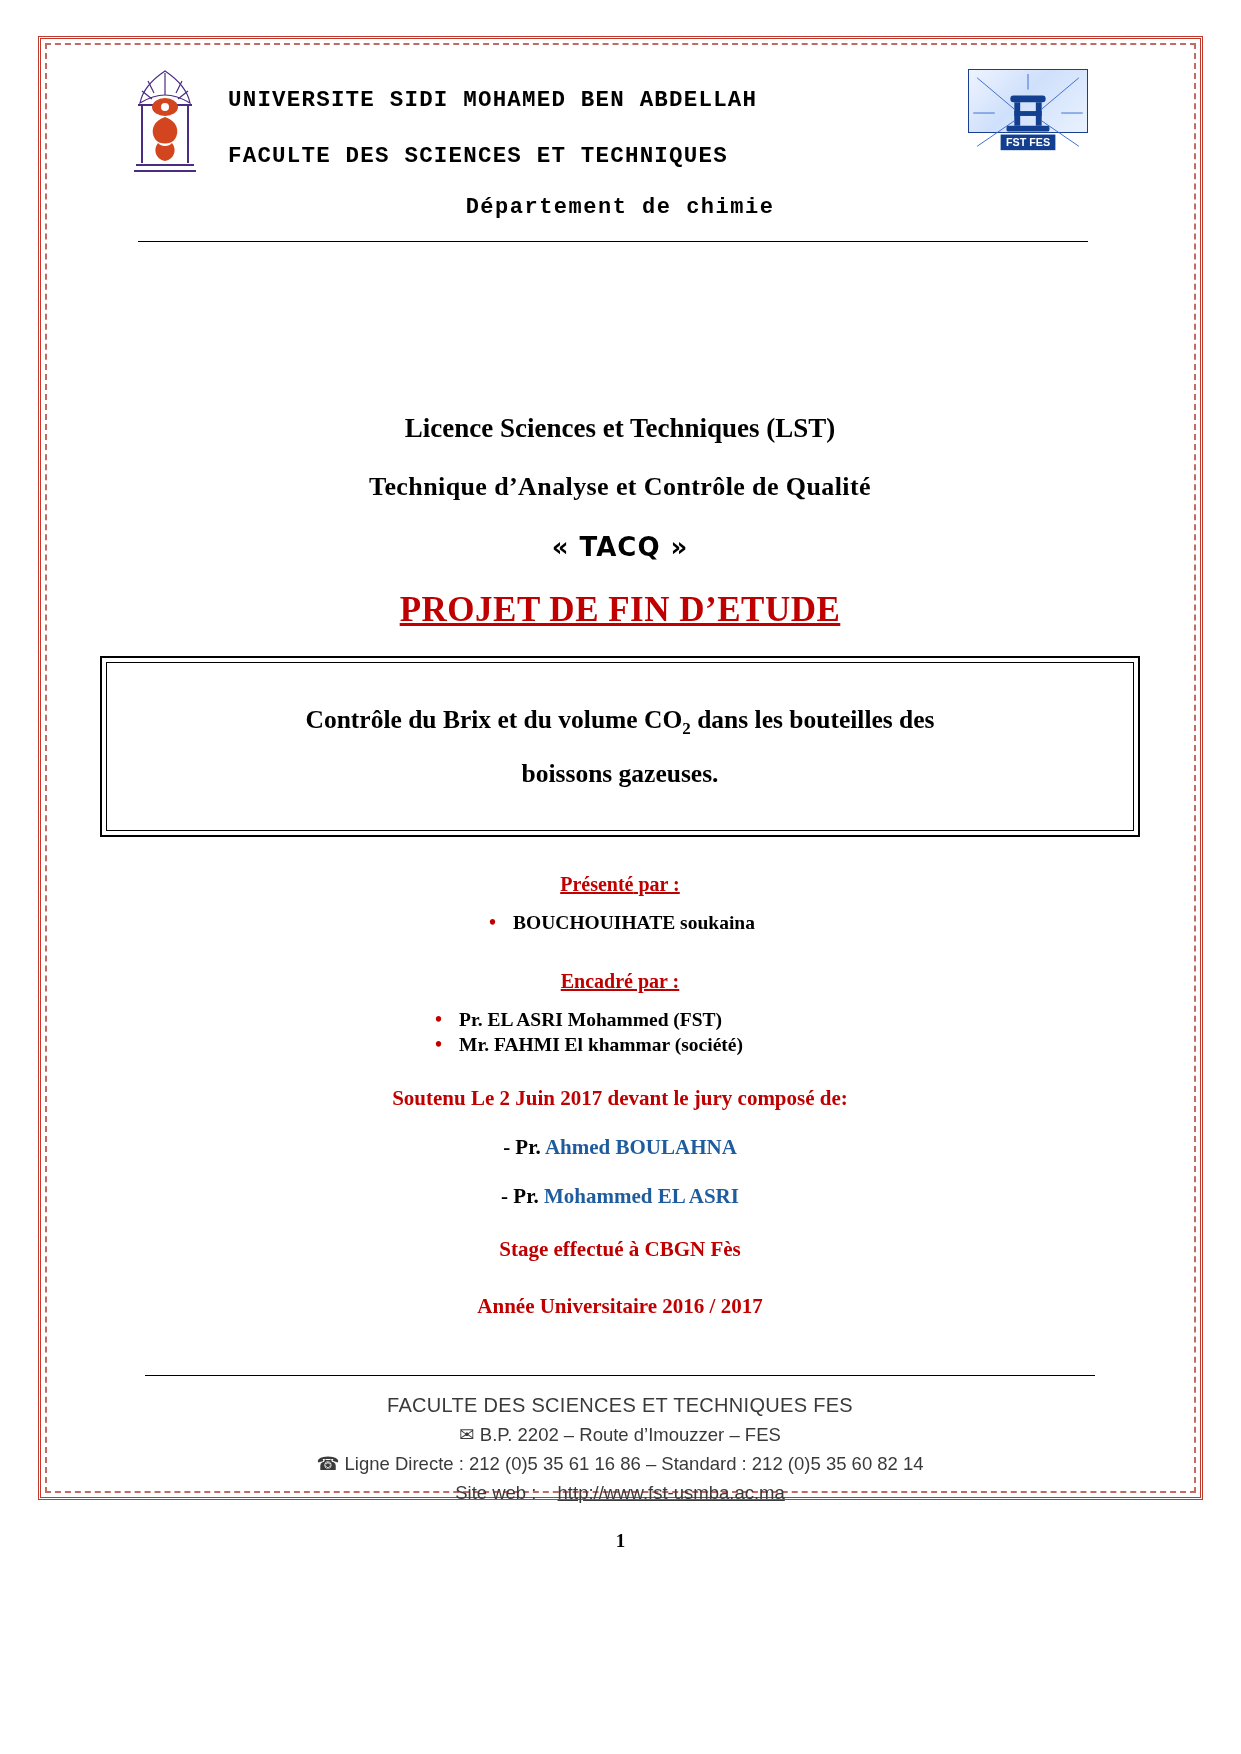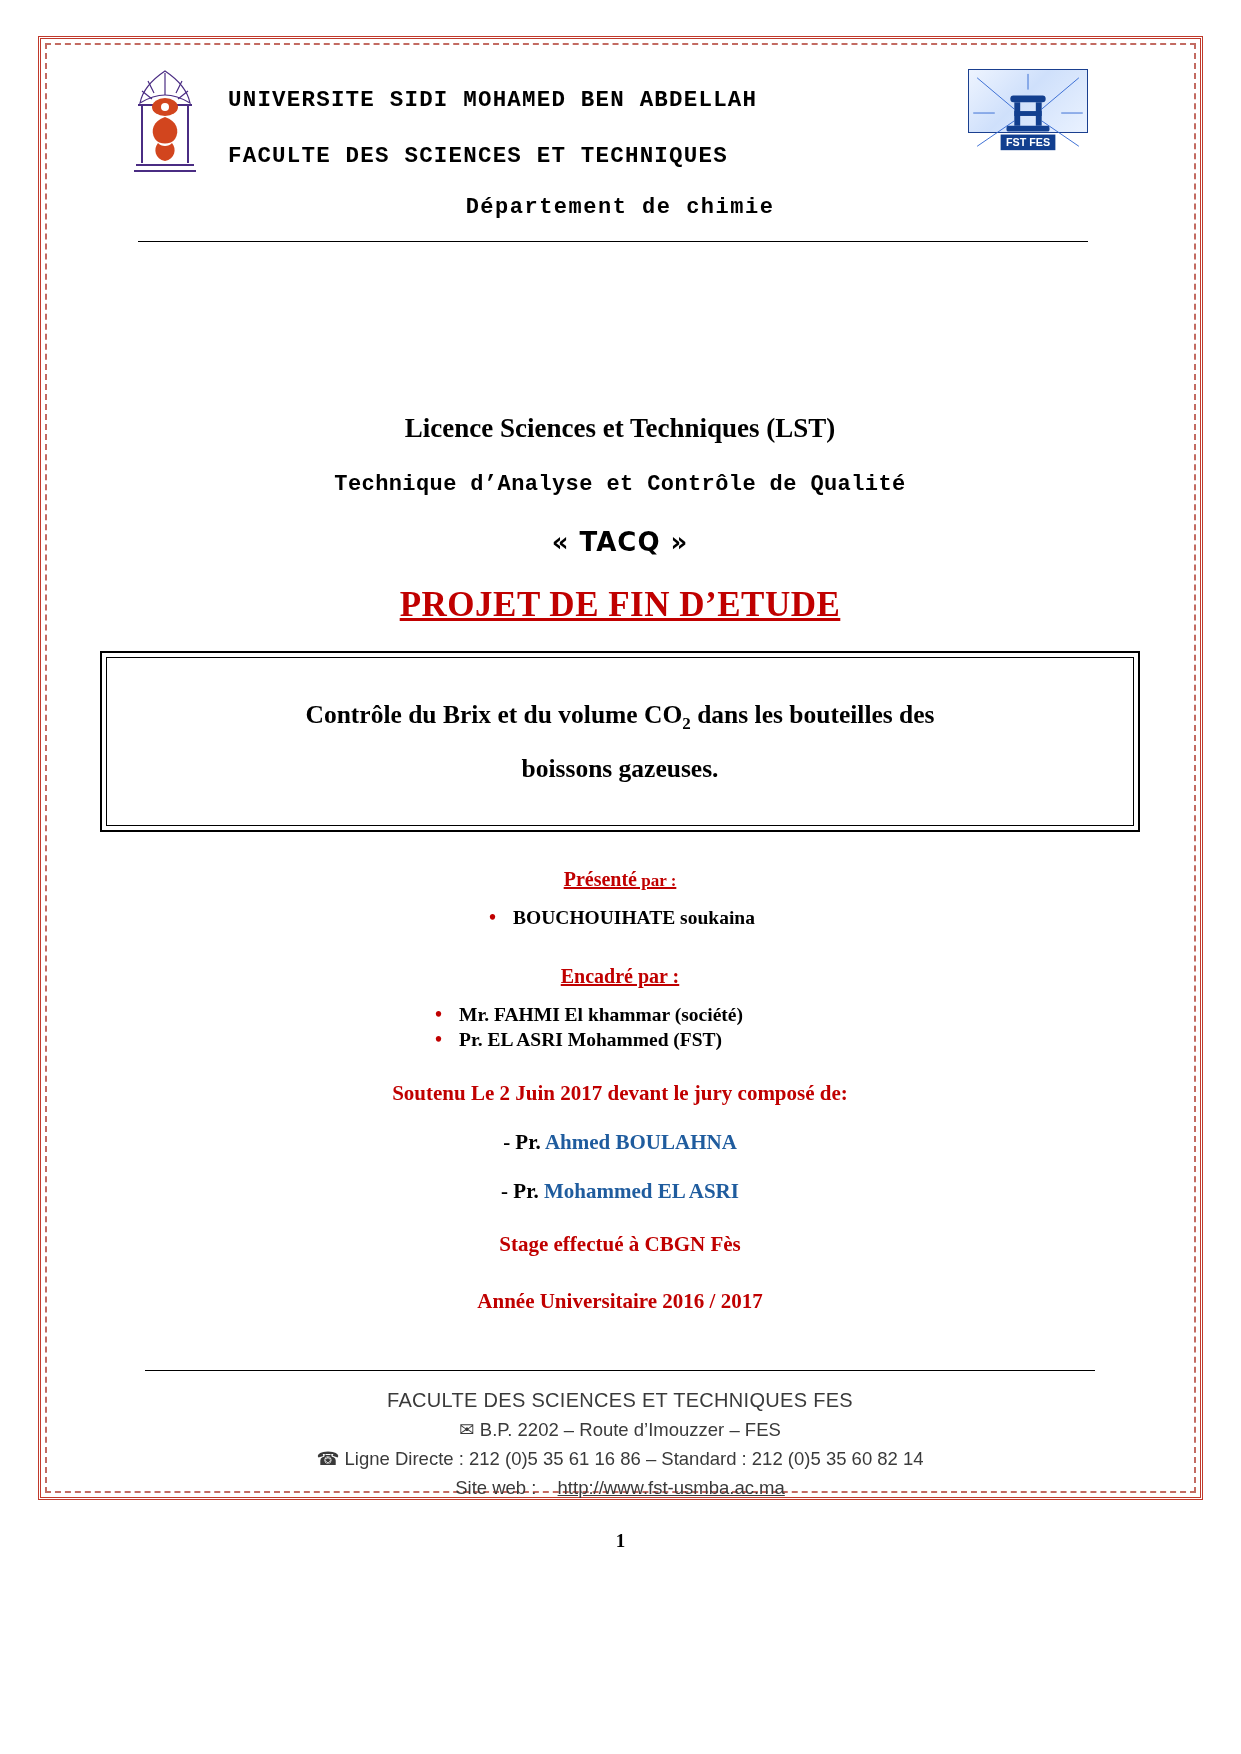--- a/index.html
+++ b/index.html
@@ -97,23 +97,23 @@
   
   .lst {
     margin-top: 208px;
     text-align: center;
     font-size: 27px;
     font-weight: bold;
     font-family: "Liberation Serif", serif;
   }
   .tacq-line {
     text-align: center;
-    font-family: Liberation Mono, monospace;
-    font-weight: bold;
-    font-size: 22px;
+    font-family: Liberation Serif, serif;
+    font-weight: bold;
+    font-size: 26px;
     margin-top: 28px;
     letter-spacing: 0.4px;
   }
   .tacq-abbr {
     text-align: center;
     font-family: "DejaVu Sans", sans-serif;
     font-weight: bold;
     font-size: 26px;
     margin-top: 30px;
     letter-spacing: 1px;
@@ -146,21 +146,21 @@
 
   
   .sec-label {
     text-align: center;
     color: #c00000;
     font-weight: bold;
     text-decoration: underline;
     margin-top: 36px;
     font-size: 20px;
   }
-  .sec-label .small { font-size: 17px; }
+  .sec-label .small { font-size: 20px; }
   ul.people {
     list-style: none;
     margin: 16px 0 0 0;
     padding: 0;
     text-align: center;
   }
   ul.people li {
     font-size: 19.5px;
     font-weight: bold;
     margin: 3px 0;
@@ -316,24 +316,24 @@
     </div>
     <ul class="people">
       <li>
         <span class="bullet-row">BOUCHOUIHATE soukaina</span>
       </li>
     </ul>
 
     <div class="sec-label">Encadré par :</div>
     <ul class="people encadre-list">
       <li>
-        <span class="bullet-row">Mr.  FAHMI El khammar (société)</span>
+        <span class="bullet-row">Pr. EL ASRI Mohammed      (FST)</span>
       </li>
       <li>
-        <span class="bullet-row">Pr. EL ASRI Mohammed      (FST)</span>
+        <span class="bullet-row">Mr.  FAHMI El khammar (société)</span>
       </li>
     </ul>
 
     <div class="soutenu">Soutenu  Le 2 Juin 2017  devant le jury composé de:</div>
 
     <div class="jury">
       <span>- Pr. </span><span class="name">Ahmed BOULAHNA</span>
     </div>
     <div class="jury">
       <span>- Pr. </span><span class="name">Mohammed EL ASRI</span>

